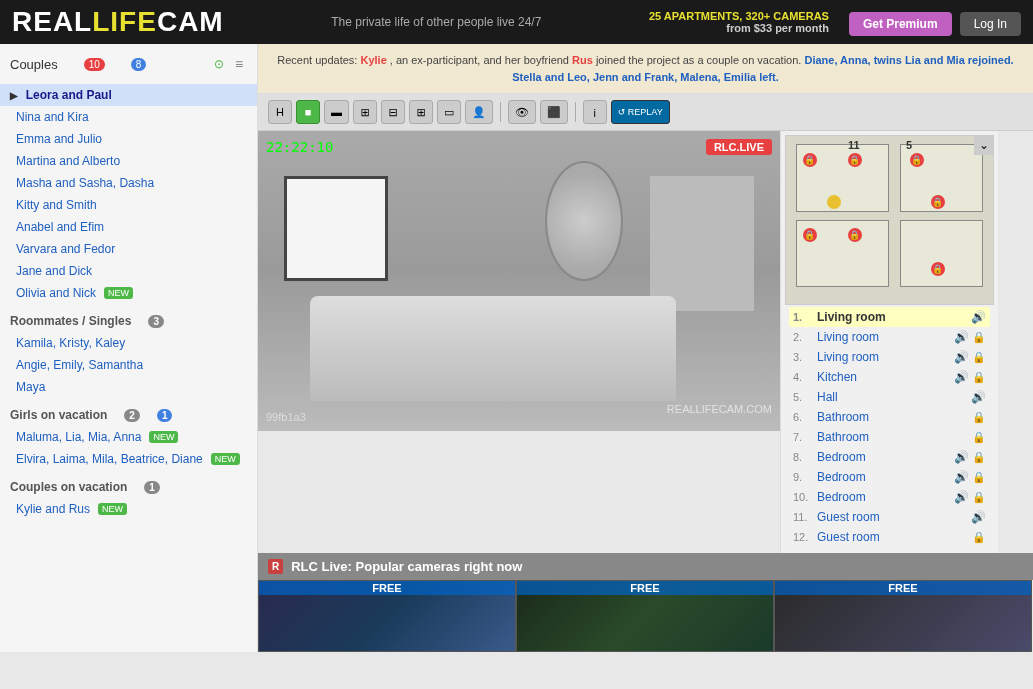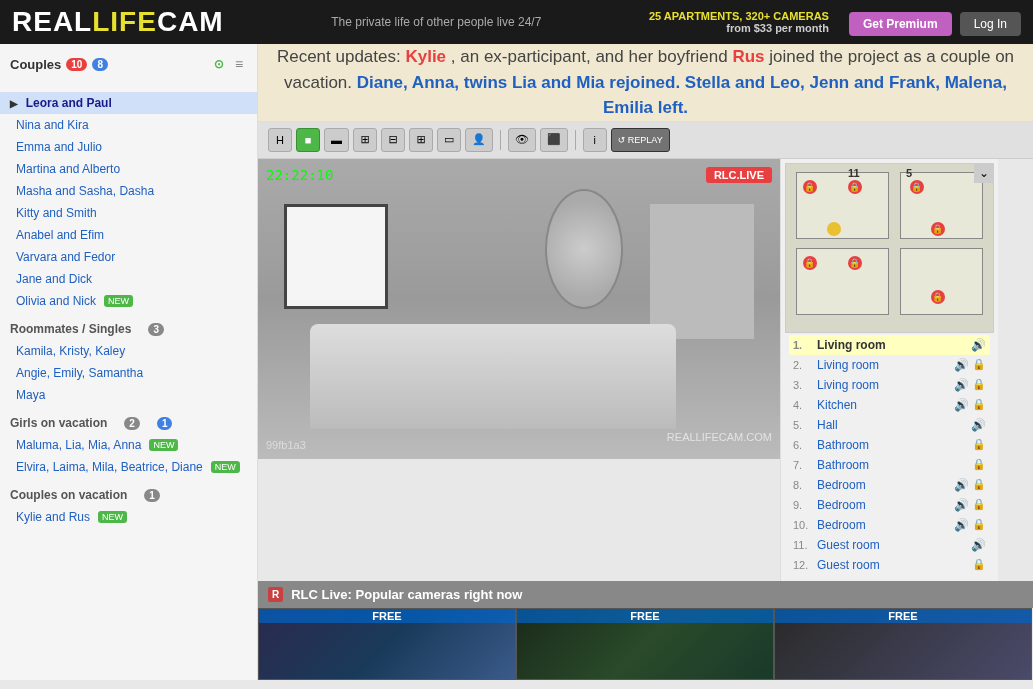--- a/index.html
+++ b/index.html
@@ -15,39 +15,39 @@
     #apartments-info span { color: #e8e030; font-weight: bold; }
     #header-buttons { display: flex; gap: 8px; margin-top: 4px; }
     .btn-premium { background: #c060c0; color: white; border: none; padding: 5px 14px; border-radius: 4px; cursor: pointer; font-size: 12px; font-weight: bold; }
     .btn-login { background: #555; color: white; border: none; padding: 5px 14px; border-radius: 4px; cursor: pointer; font-size: 12px; }
 
     
     #main { display: flex; width: 1033px; }
 
     
     #sidebar { width: 258px; background: #f5f5f5; border-right: 1px solid #ddd; padding: 6px 0; min-height: 580px; overflow-y: auto; }
-    .section-header { display: flex; align-items: center; padding: 6px 10px 20px 10px; font-weight: bold; font-size: 13px; color: #333; }
+    .section-header { display: flex; align-items: center; padding: 6px 10px 12px 10px; font-weight: normal; font-size: 13px; color: #333; gap: 21px; }
     .badge { display: inline-block; background: #e84040; color: white; border-radius: 8px; font-size: 10px; padding: 1px 5px; margin-left: 5px; }
     .badge-blue { background: #4080e0; }
     .section-icons { margin-left: auto; display: flex; gap: 4px; }
     .icon-sm { width: 16px; height: 16px; display: inline-flex; align-items: center; justify-content: center; cursor: pointer; }
     .cam-icon { color: #4db848; font-size: 12px; }
     .burger-icon { color: #888; font-size: 14px; }
 
     .couple-item { padding: 4px 10px 4px 16px; cursor: pointer; color: #2060c0; font-size: 12px; display: flex; align-items: center; gap: 4px; }
     .couple-item.active { background: #d0e0f8; font-weight: bold; color: #1a1a8a; padding-left: 10px; }
     .couple-item.active::before { content: '▶'; color: #333; font-size: 10px; margin-right: 4px; }
     .new-badge { background: #4db848; color: white; font-size: 9px; padding: 1px 4px; border-radius: 3px; margin-left: 4px; }
 
     .subsection { padding: 6px 10px 4px 10px; font-weight: bold; font-size: 12px; color: #555; margin-top: 4px; display: flex; align-items: center; gap: 12px; }
     .sub-badge { background: #888; color: white; border-radius: 8px; font-size: 10px; padding: 1px 5px; margin-left: 5px; }
 
     
     #content { flex: 1; padding: 0; }
-    #notification-bar { background: #f0e8d0; border-bottom: 1px solid #ddd; padding: 0 14px; font-size: 17px; color: #444; line-height: 1.5; text-align: center; }
+    #notification-bar { background: #f0e8d0; border-bottom: 1px solid #ddd; padding: 8px 14px; font-size: 11px; color: #444; line-height: 1.5; text-align: center; }
 
     #toolbar { display: flex; align-items: center; padding: 6px 10px; background: #e0e0e0; border-bottom: 1px solid #ccc; gap: 4px; }
     .tool-btn { background: #ccc; border: 1px solid #aaa; border-radius: 3px; padding: 3px 6px; cursor: pointer; font-size: 11px; display: flex; align-items: center; justify-content: center; min-width: 24px; height: 24px; }
     .tool-btn.active { background: #4db848; color: white; border-color: #3a9030; }
     .tool-sep { width: 1px; background: #aaa; height: 20px; margin: 0 3px; }
 
     #video-container { position: relative; width: 522px; height: 300px; background: #111; margin: 0; }
     .timestamp { position: absolute; top: 8px; left: 8px; color: #0f0; font-size: 14px; font-family: monospace; }
     .live-badge { position: absolute; top: 8px; right: 8px; background: #e84040; color: white; font-size: 11px; font-weight: bold; padding: 2px 8px; border-radius: 3px; }
     .watermark { position: absolute; bottom: 16px; right: 8px; color: rgba(255,255,255,0.6); font-size: 11px; }
@@ -222,21 +222,21 @@
       <button class="tool-btn">⊞</button>
       <button class="tool-btn">⊟</button>
       <button class="tool-btn">⊞</button>
       <button class="tool-btn">▭</button>
       <button class="tool-btn">👤</button>
       <div class="tool-sep"></div>
       <button class="tool-btn">👁</button>
       <button class="tool-btn">⬛</button>
       <div class="tool-sep"></div>
       <button class="tool-btn">ℹ</button>
-      <button class="tool-btn" style="font-size:9px;background:#737373;color:white;border-color:#333;">↺ REPLAY</button>
+      <button class="tool-btn" style="font-size:9px;background:#0369a1;color:white;border-color:#333;">↺ REPLAY</button>
     </div>
 
     <div style="display:flex;">
 
       <div id="video-container">
         <div class="camera-scene">
           <div class="scene-wall"></div>
           <div class="scene-floor"></div>
 
           <div class="scene-tv">

